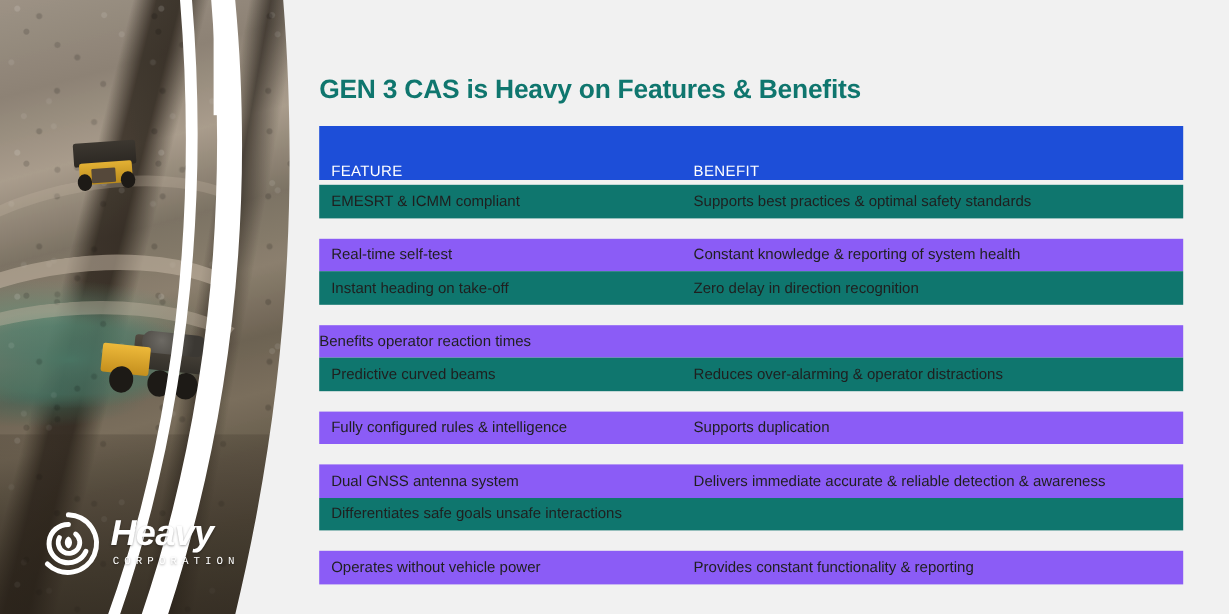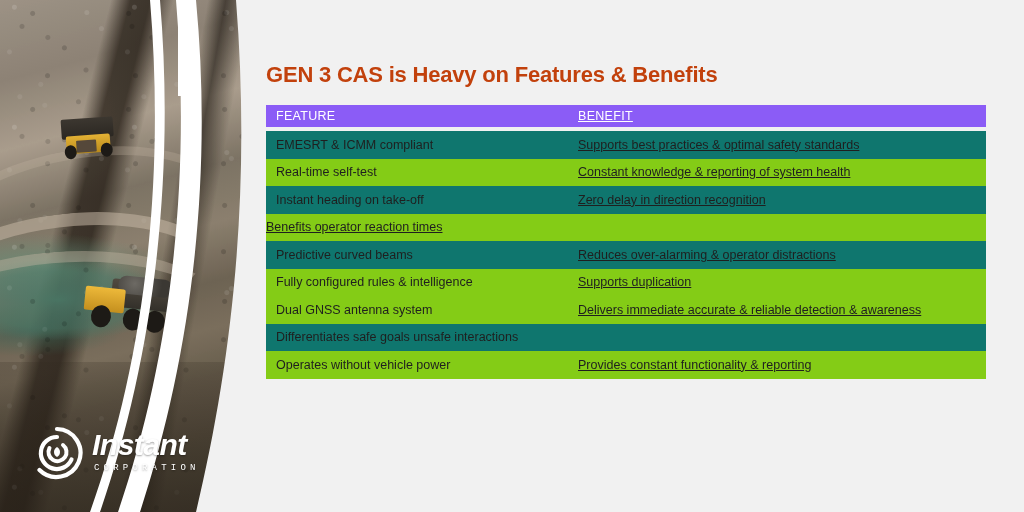--- a/index.html
+++ b/index.html
@@ -81,31 +81,31 @@
   
   .logo{position:absolute;left:30px;top:424px;width:190px;height:62px;}
   .logo-mark{position:absolute;left:0;top:2px;width:54px;height:54px;}
   .logo-word{position:absolute;left:62px;top:6px;color:#fff;font-weight:bold;font-size:30px;
     letter-spacing:-0.5px;font-style:italic;line-height:1;text-shadow:0 1px 2px rgba(0,0,0,.35);}
   .logo-sub{position:absolute;left:64px;top:40px;color:#fff;font-size:9px;letter-spacing:4.2px;
     line-height:1;text-shadow:0 1px 2px rgba(0,0,0,.35);font-family:Liberation Mono, monospace;}
 
   
   .content{position:absolute;left:264px;top:0;width:760px;height:512px;}
-  .page-title{position:absolute;left:2px;top:62px;font-size:22px;font-weight:bold;color:#c2410c;
+  .page-title{position:absolute;left:2px;top:62px;font-size:22px;font-weight:bold;color:#0f766e;
     letter-spacing:-0.2px;white-space:nowrap;}
   .table{position:absolute;left:2px;top:105px;width:720px;}
   .row{display:flex;align-items:center;height:27.5px;}
   .row .c1{width:312px;padding-left:10px;box-sizing:border-box;font-size:12.5px;color:#1f1f1f;
     white-space:nowrap;overflow:hidden;}
-  .row .c2{flex:1;font-size:12.5px;color:#1f1f1f;white-space:nowrap;overflow:hidden;text-decoration:underline;}
-  .row.head{background:#8b5cf6;height:22px;}
+  .row .c2{flex:1;font-size:12.5px;color:#1f1f1f;white-space:nowrap;overflow:hidden;}
+  .row.head{background:#1d4ed8;height:45px;align-items:flex-end;}
   .row.head .c1,.row.head .c2{color:#fff;font-size:12.5px;letter-spacing:.3px;}
   .row.odd{background:#0f766e;}
-  .row.even{background:#84cc16;}
+  .row.even{background:#8b5cf6;margin-top:17px;}
   .spacer{height:4px;}
 </style>
 </head>
 <body>
 
 <div id="slide">
 
   <div class="photo-panel">
     <div class="photo"></div>
     <div class="rock-tex"></div>
@@ -146,21 +146,21 @@
     <rect x="186" y="128" width="9" height="112" fill="#FFFFFF"></rect>
   </svg>
 
   <div class="logo">
     <svg class="logo-mark" viewBox="0 0 54 54">
       <path d="M27,3 A24,24 0 1,1 9.5,44" stroke="#fff" stroke-width="4.2" fill="none" stroke-linecap="round"></path>
       <path d="M27,11 A16,16 0 1,0 41.5,33.5" stroke="#fff" stroke-width="4.2" fill="none" stroke-linecap="round"></path>
       <path d="M33,19 A9,9 0 1,1 19.5,22" stroke="#fff" stroke-width="4" fill="none" stroke-linecap="round"></path>
       <path d="M27,21 C31,23 31,29 27,31 C23,29 23,23 27,21 Z" fill="#fff"></path>
     </svg>
-    <div class="logo-word">Instant</div>
+    <div class="logo-word">Heavy</div>
     <div class="logo-sub">CORPORATION</div>
   </div>
 
   <div class="content">
     <div class="page-title">GEN 3 CAS is Heavy on Features &amp; Benefits</div>
 
     <div class="table" id="feature-table">
       <div class="row head">
         <div class="c1">FEATURE</div>
         <div class="c2">BENEFIT</div>

